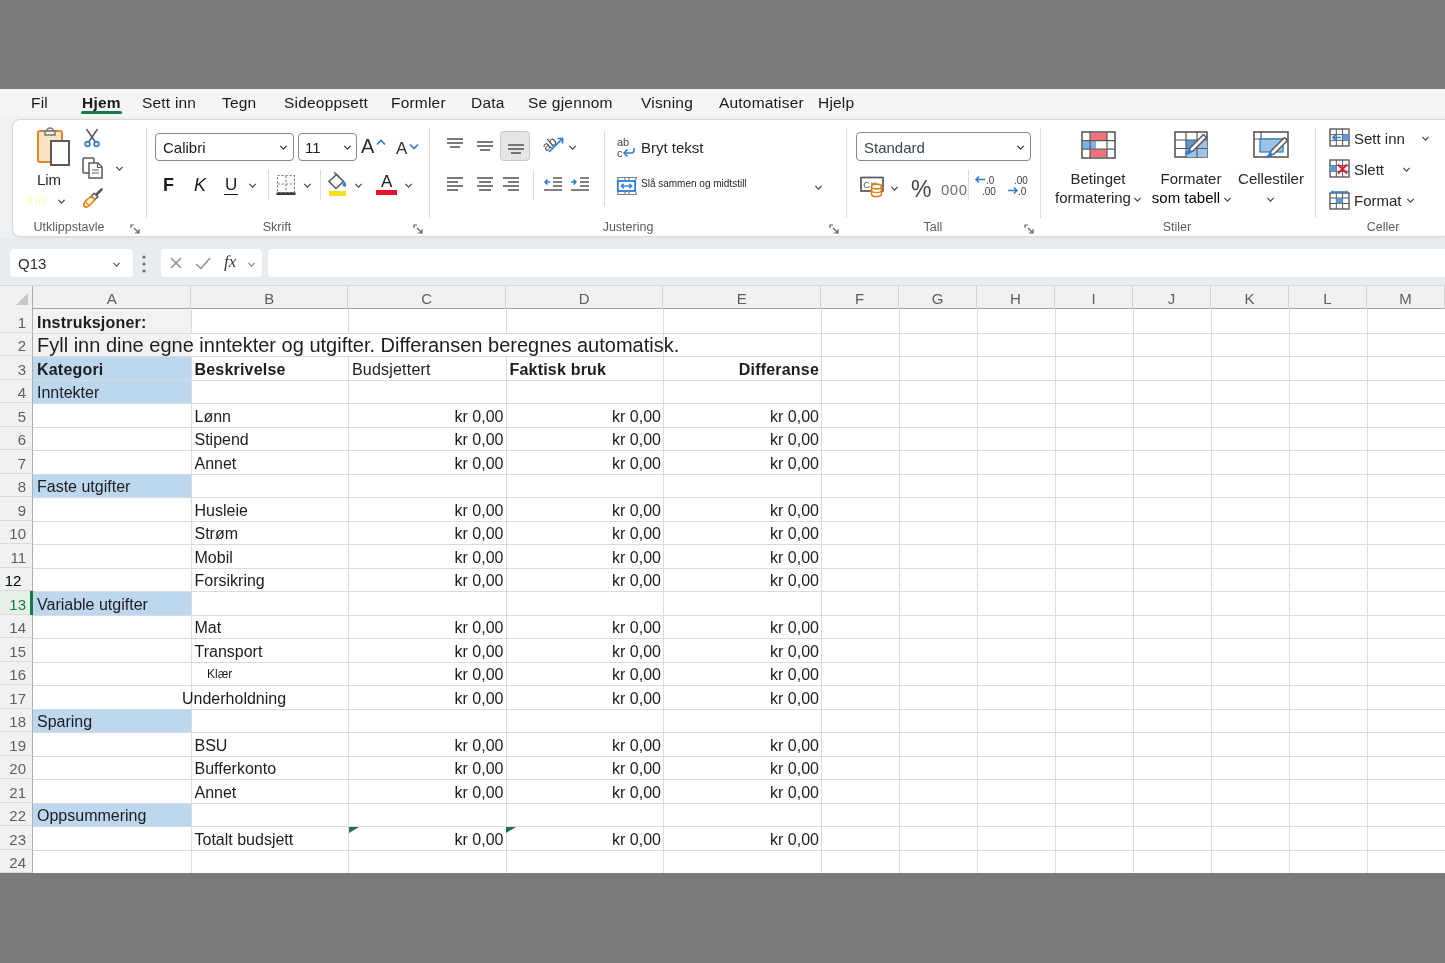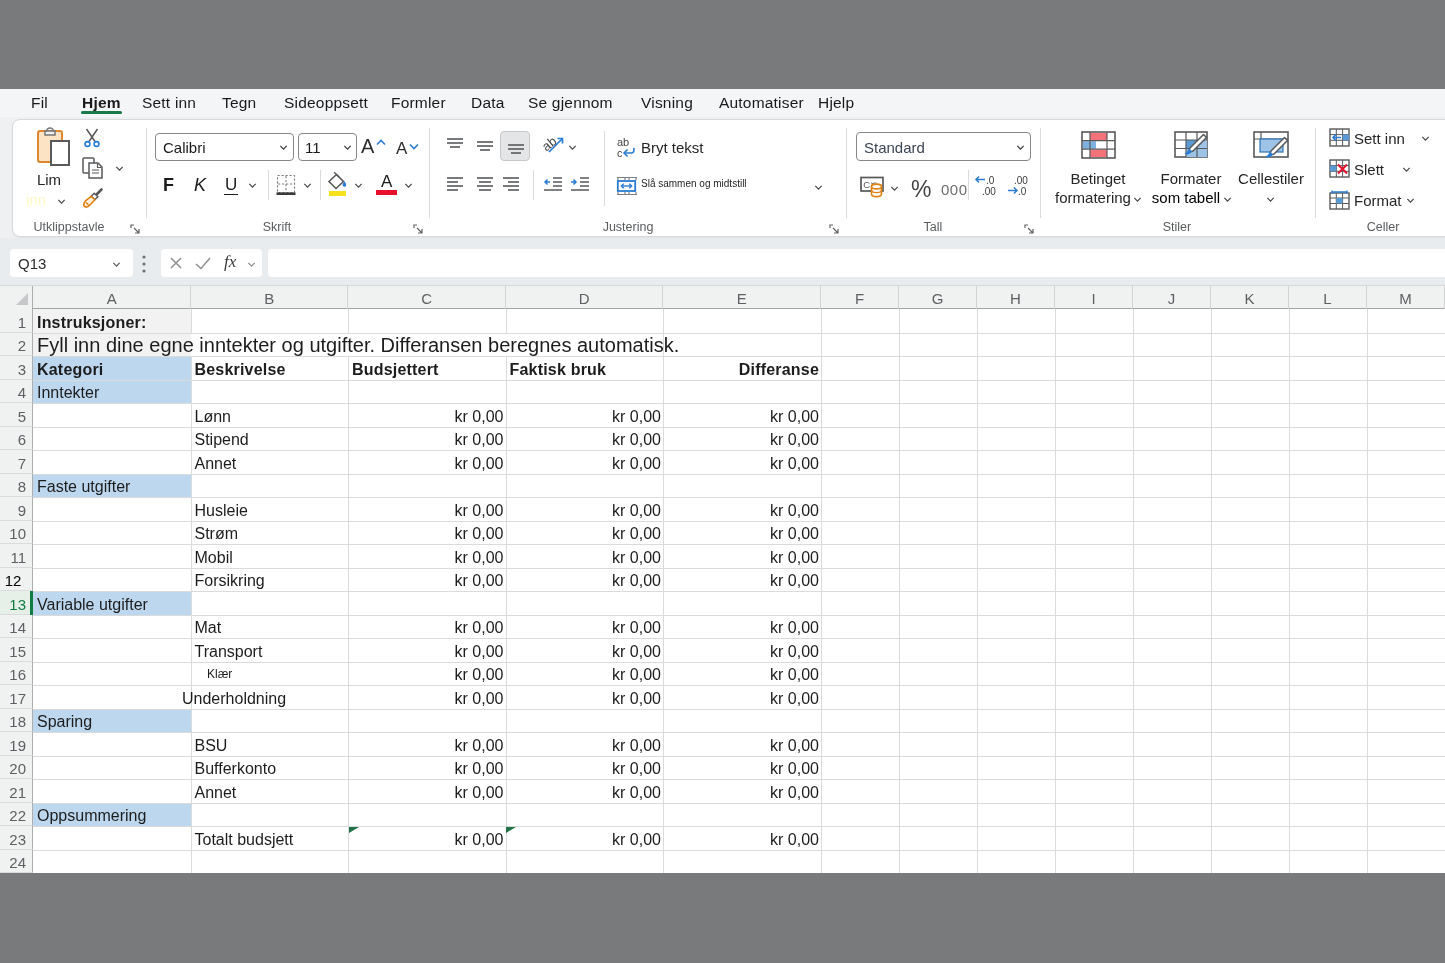--- a/index.html
+++ b/index.html
@@ -483,21 +483,21 @@
 <div class="abs" style="left:33px;top:732.0px;width:1412px;height:1px;background:#d9dbdd"></div>
 <div class="abs" style="left:33px;top:755.5px;width:1412px;height:1px;background:#d9dbdd"></div>
 <div class="abs" style="left:33px;top:779.0px;width:1412px;height:1px;background:#d9dbdd"></div>
 <div class="abs" style="left:33px;top:802.5px;width:1412px;height:1px;background:#d9dbdd"></div>
 <div class="abs" style="left:33px;top:826.0px;width:1412px;height:1px;background:#d9dbdd"></div>
 <div class="abs" style="left:33px;top:849.5px;width:1412px;height:1px;background:#d9dbdd"></div>
 <div class="txt" style="left:37px;top:310.5px;height:23.5px;line-height:23.5px;font-weight:700;letter-spacing:0.2px;font-size:16px">Instruksjoner:</div>
 <div class="txt" style="left:37px;top:334.0px;height:23.5px;line-height:23.5px;letter-spacing:0px;font-size:20px">Fyll inn dine egne inntekter og utgifter. Differansen beregnes automatisk.</div>
 <div class="txt" style="left:37px;top:357.5px;height:23.5px;line-height:23.5px;font-weight:700;letter-spacing:0.2px;font-size:16px">Kategori</div>
 <div class="txt" style="left:194.5px;top:357.5px;height:23.5px;line-height:23.5px;font-weight:700;letter-spacing:0.2px;font-size:16px">Beskrivelse</div>
-<div class="txt" style="left:352px;top:357.5px;height:17px;line-height:23.5px;font-weight:700;letter-spacing:0.2px;font-size:16px">Budsjettert</div>
+<div class="txt" style="left:352px;top:357.5px;height:17px;line-height:23.5px;font-weight:400;letter-spacing:0.2px;font-size:16px">Budsjettert</div>
 <div class="txt" style="left:509.5px;top:357.5px;height:23.5px;line-height:23.5px;font-weight:700;letter-spacing:0.2px;font-size:16px">Faktisk bruk</div>
 <div class="txt" style="left:659px;top:357.5px;width:160px;text-align:right;height:23.5px;line-height:23.5px;font-weight:700;letter-spacing:0.2px;font-size:16px">Differanse</div>
 <div class="txt" style="left:37px;top:381.0px;height:23.5px;line-height:23.5px;letter-spacing:0px;font-size:16px">Inntekter</div>
 <div class="txt" style="left:37px;top:475.0px;height:23.5px;line-height:23.5px;letter-spacing:0px;font-size:16px">Faste utgifter</div>
 <div class="txt" style="left:37px;top:592.5px;height:23.5px;line-height:23.5px;letter-spacing:0px;font-size:16px">Variable utgifter</div>
 <div class="txt" style="left:37px;top:710.0px;height:23.5px;line-height:23.5px;letter-spacing:0px;font-size:16px">Sparing</div>
 <div class="txt" style="left:37px;top:804.0px;height:23.5px;line-height:23.5px;letter-spacing:0px;font-size:16px">Oppsummering</div>
 <div class="txt" style="left:194.5px;top:404.5px;height:23.5px;line-height:23.5px;letter-spacing:0px;font-size:16px">Lønn</div>
 <div class="txt" style="left:194.5px;top:428.0px;height:23.5px;line-height:23.5px;letter-spacing:0px;font-size:16px">Stipend</div>
 <div class="txt" style="left:194.5px;top:451.5px;height:23.5px;line-height:23.5px;letter-spacing:0px;font-size:16px">Annet</div>

